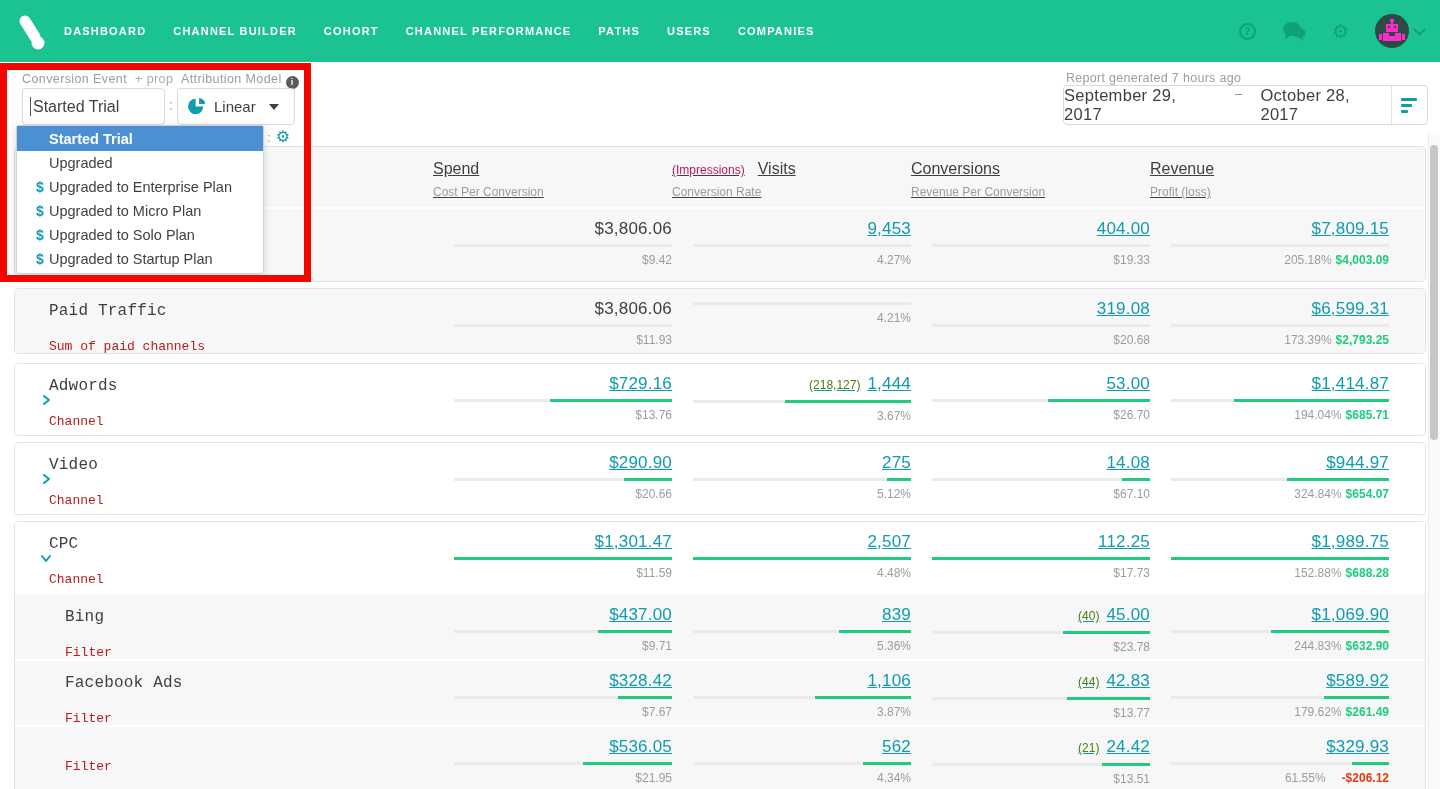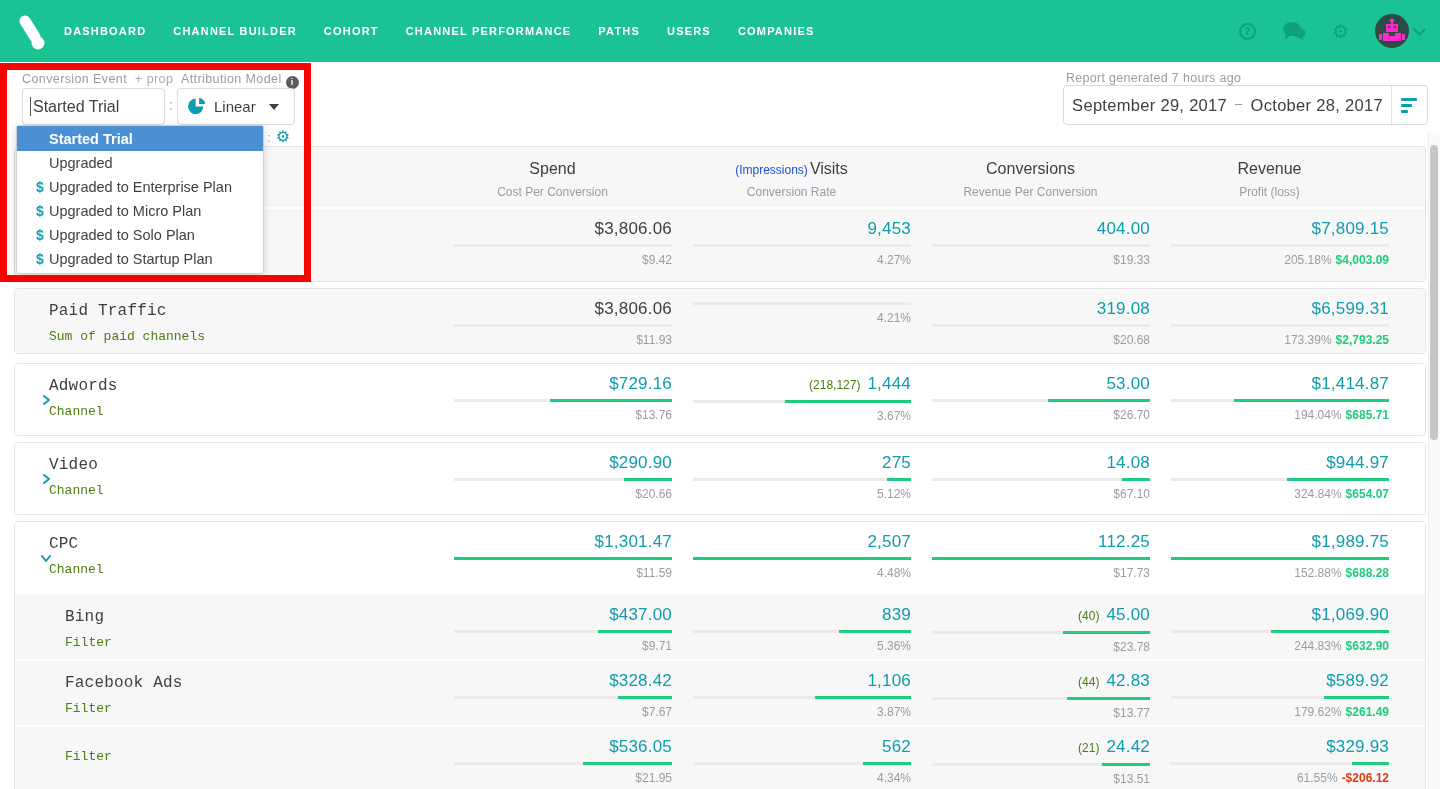--- a/index.html
+++ b/index.html
@@ -43,57 +43,57 @@
     border:1px solid #cfcfd4; border-radius:3px; box-shadow:0 2px 8px rgba(0,0,0,0.15); z-index:50; padding-bottom:2px; }
   .dd-item { position:relative; height:24px; display:flex; align-items:center; padding-left:32px;
     font-size:14.5px; color:#3e3f44; cursor:pointer; white-space:nowrap; }
   .dd-item.selected { height:25px; background:#4a90d3; color:#fff; font-weight:bold; }
   .dd-dollar { position:absolute; left:19px; color:#0f9cad; font-weight:bold; font-size:14px; }
 
   
   .report-label { position:absolute; left:1066px; top:71px; font-size:12.5px; color:#9b9ba2; letter-spacing:0.3px; }
   .date-box { position:absolute; left:1063px; top:85px; width:365px; height:40px; background:#fff;
     border:1px solid #d9d9de; border-radius:4px; display:flex; align-items:center; cursor:pointer; }
-  .date-text { flex:1; display:flex; align-items:flex-start; justify-content:center; gap:8px;
+  .date-text { flex:1; display:flex; align-items:flex-start; justify-content:center; gap:18px;
     font-size:16.5px; letter-spacing:0.3px; color:#3e3f44; }
   .date-dash { color:#8a8a90; font-size:13px; }
   .date-filter { width:36px; height:100%; border-left:1px solid #e4e4e6; display:flex; flex-direction:column;
     align-items:flex-start; justify-content:center; gap:3px; padding-left:9px; }
   .date-filter i { display:block; height:3px; background:#0f9cad; border-radius:1px; }
 
   
   .content { position:absolute; top:146px; left:0; right:0; }
   .card { margin:0 14px 6px 14px; border:1px solid #e3e3e6; border-radius:4px; overflow:hidden; background:#fff; }
   .card.gap9 { margin-bottom:9px; }
   .sep { height:2px; background:#fff; }
   .thead { display:flex; background:#f7f7f8; height:60px; padding-right:36px; }
   .thead .spacer { flex:1; }
-  .hcell { width:239px; text-align:center; padding-top:13px; }
+  .hcell { width:239px; text-align:left; padding-top:13px;text-decoration:underline; }
   .hcell .t { font-size:16px; color:#3e3f44; }
-  .hcell .t .pre { font-size:12px; color:#1d4ed8; margin-right:2px; }
+  .hcell .t .pre { font-size:12px; color:#be185d; margin-right:13px; }
   .hcell .s { font-size:12px; color:#9b9ba2; margin-top:7px; }
 
   .row { position:relative; display:flex; padding-right:36px; }
   .row.gray { background:#f7f7f8; }
   .row.white { background:#fff; }
   .row.h72 { height:72px; } .row.h64 { height:64px; } .row.h71 { height:71px; } .row.h66 { height:66px; }
   .row-label { flex:1; padding-left:34px; padding-top:13px;font-family:Liberation Mono, monospace; }
   .row.indent .row-label { padding-left:50px; }
   .row-name { font-size:16px; color:#3e3f44; letter-spacing:0.2px; }
-  .row-subtitle { font-size:13px; color:#4d7c0f; margin-top:9px; }
+  .row-subtitle { font-size:13px; color:#b91c1c; margin-top:19px; }
   .chevron { position:absolute; left:26px; top:50%; margin-top:-5px; width:10px; height:10px; cursor:pointer; }
   .cell { width:239px; text-align:right; padding-top:9px; }
   .cell-main { font-size:17px; line-height:22px; letter-spacing:0.2px; }
   .cell-main .pre { font-size:12px; color:#4d7c0f; margin-right:7px; letter-spacing:0; }
-  .v-teal { color:#0f9cad; } .v-dark { color:#3e3f44; }
+  .v-teal { color:#0f9cad;text-decoration:underline; } .v-dark { color:#3e3f44; }
   .bar { width:218px; height:3px; background:#eaeaec; margin:4px 0 6px auto; position:relative; }
   .bar-fill { position:absolute; right:0; top:0; height:100%; background:#1fcc7d; }
   .cell-sub { font-size:12px; color:#9b9ba2; }
   .profit-pos { color:#1fcc7d; font-weight:bold; margin-left:4px; }
-  .profit-neg { color:#e23b0e; font-weight:bold; margin-left:4px; }
+  .profit-neg { color:#e23b0e; font-weight:bold; margin-left:16px; }
 
   
   .red-box { position:absolute; left:0; top:63px; width:311px; height:219px;
     border:7px solid #f50400; z-index:60; pointer-events:none; }
   .scroll-track { position:absolute; right:0; top:133px; bottom:0; width:12px; background:#fafafa;
     border-left:1px solid #ececee; z-index:5; }
   .scroll-thumb { position:absolute; right:2px; top:12px; width:8px; height:295px; background:#c6c6c9; border-radius:4px; }
 </style>
 </head>
 <body>

